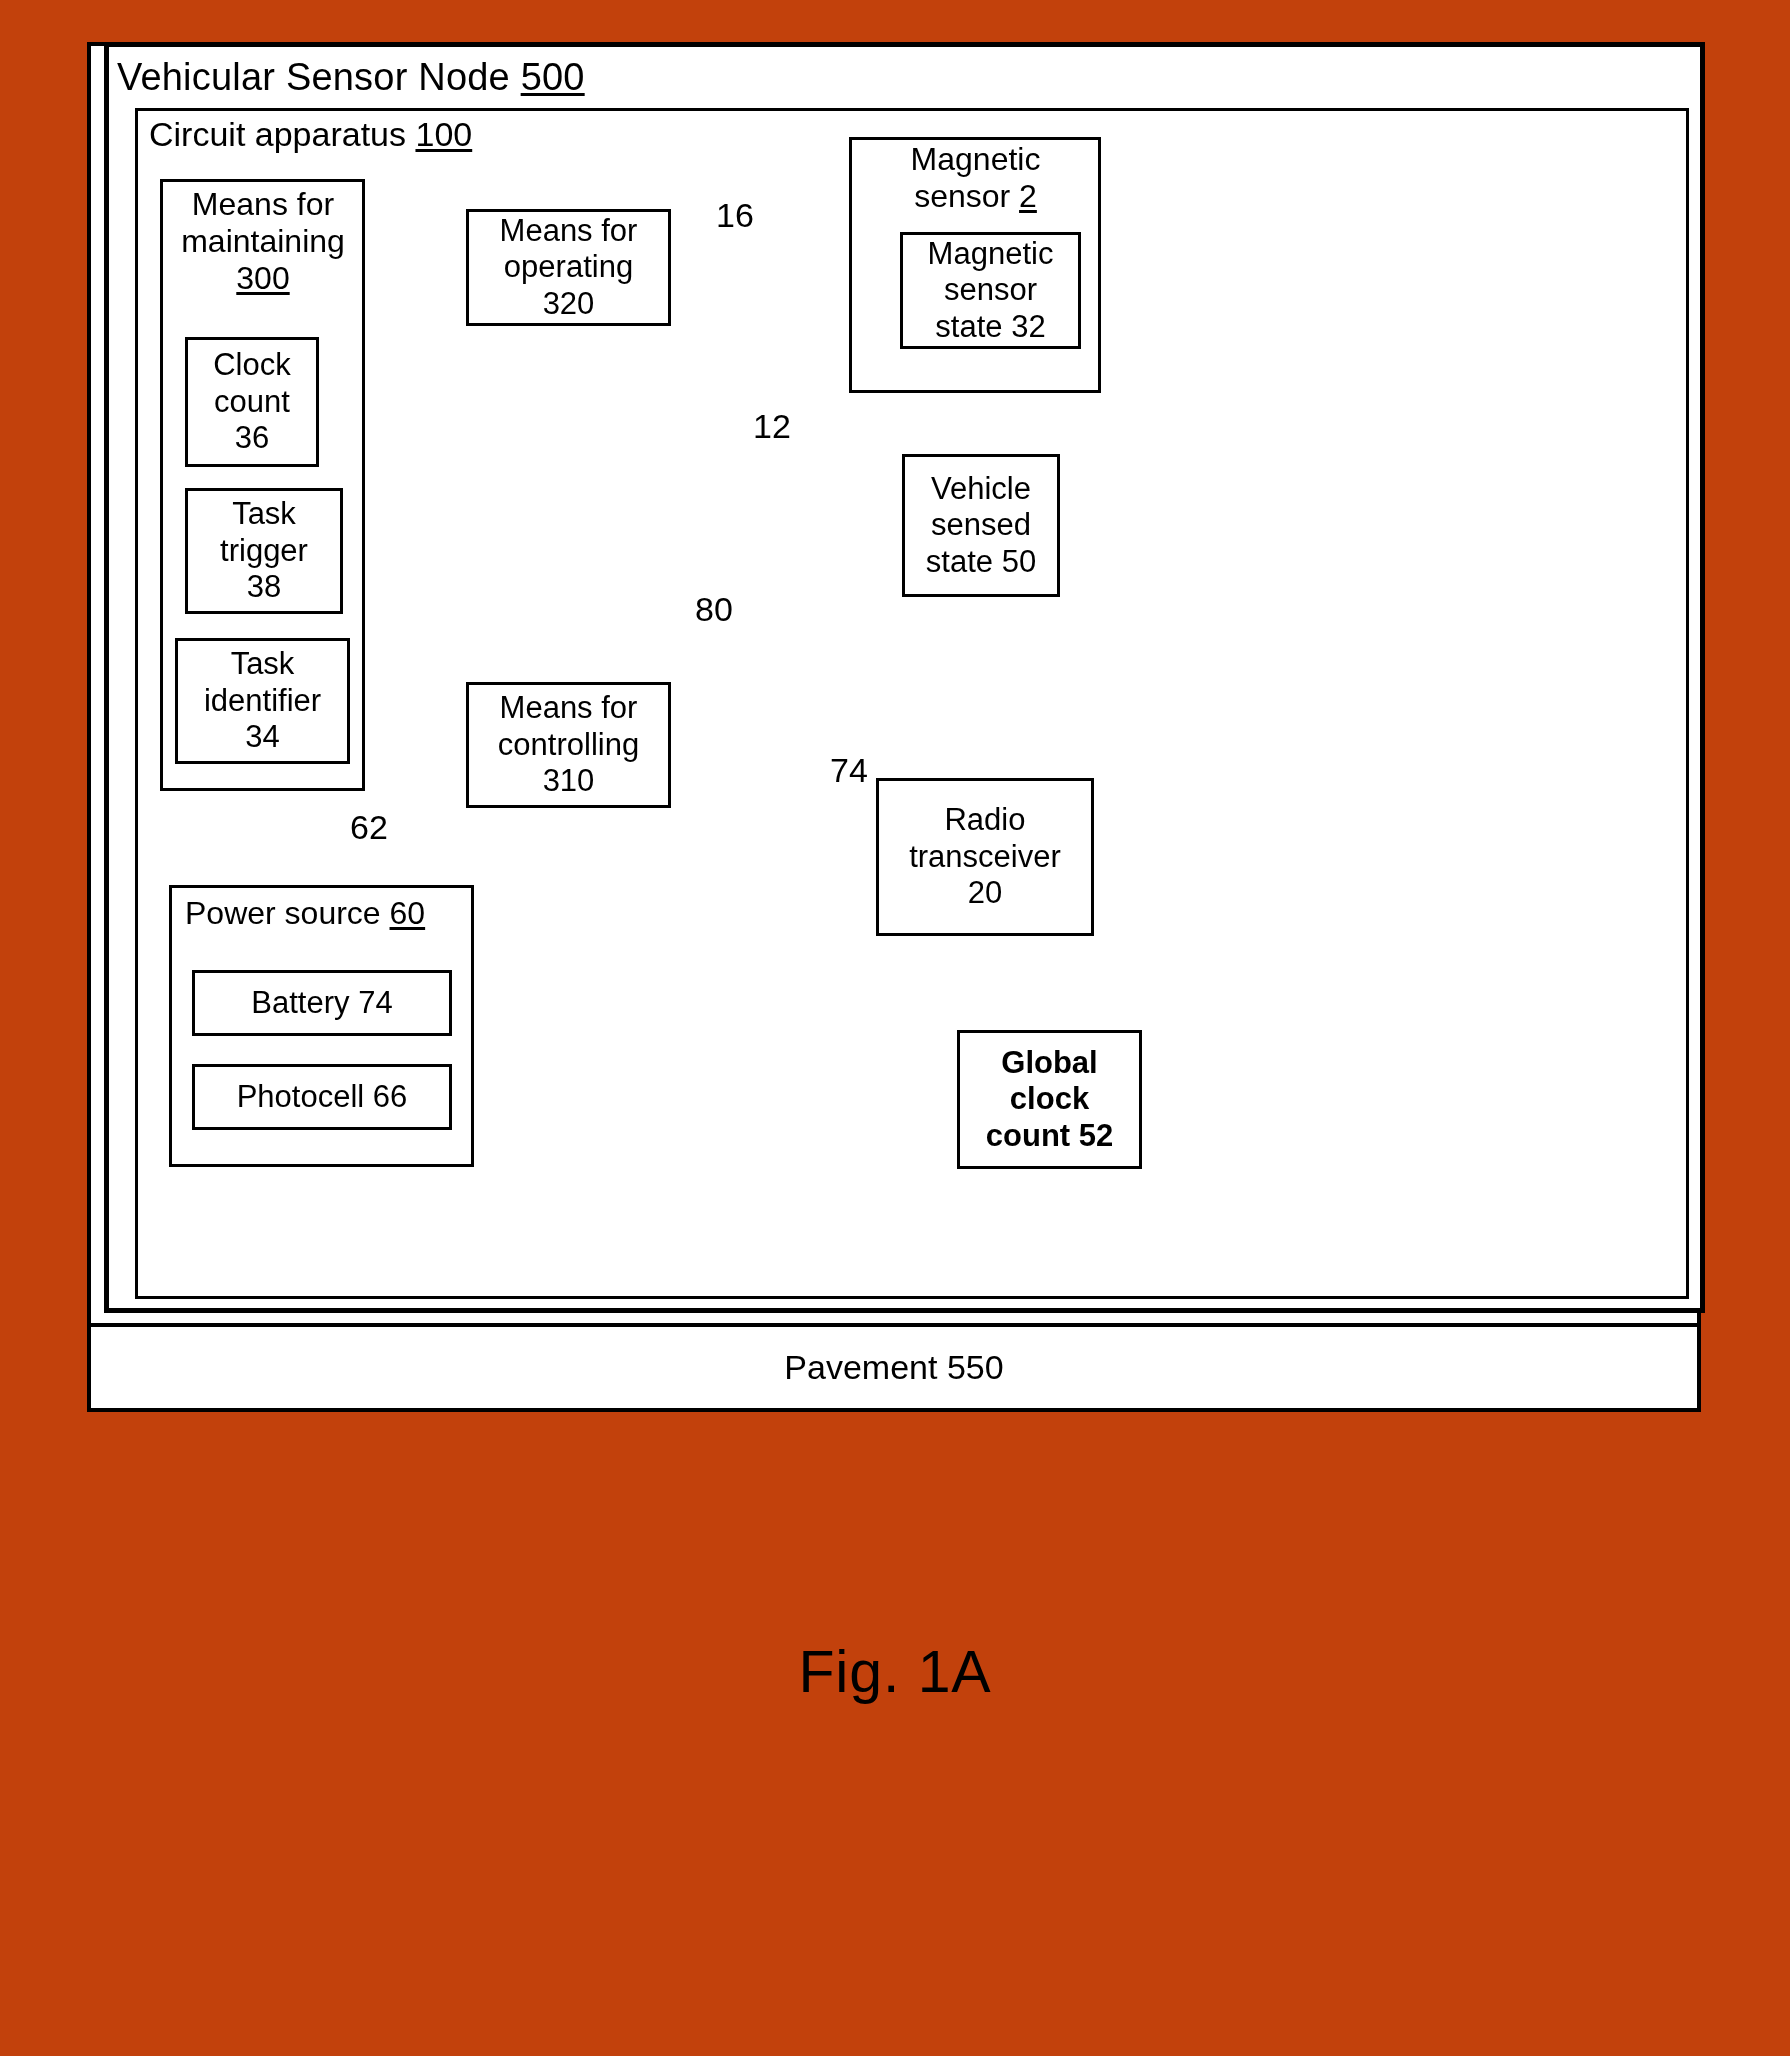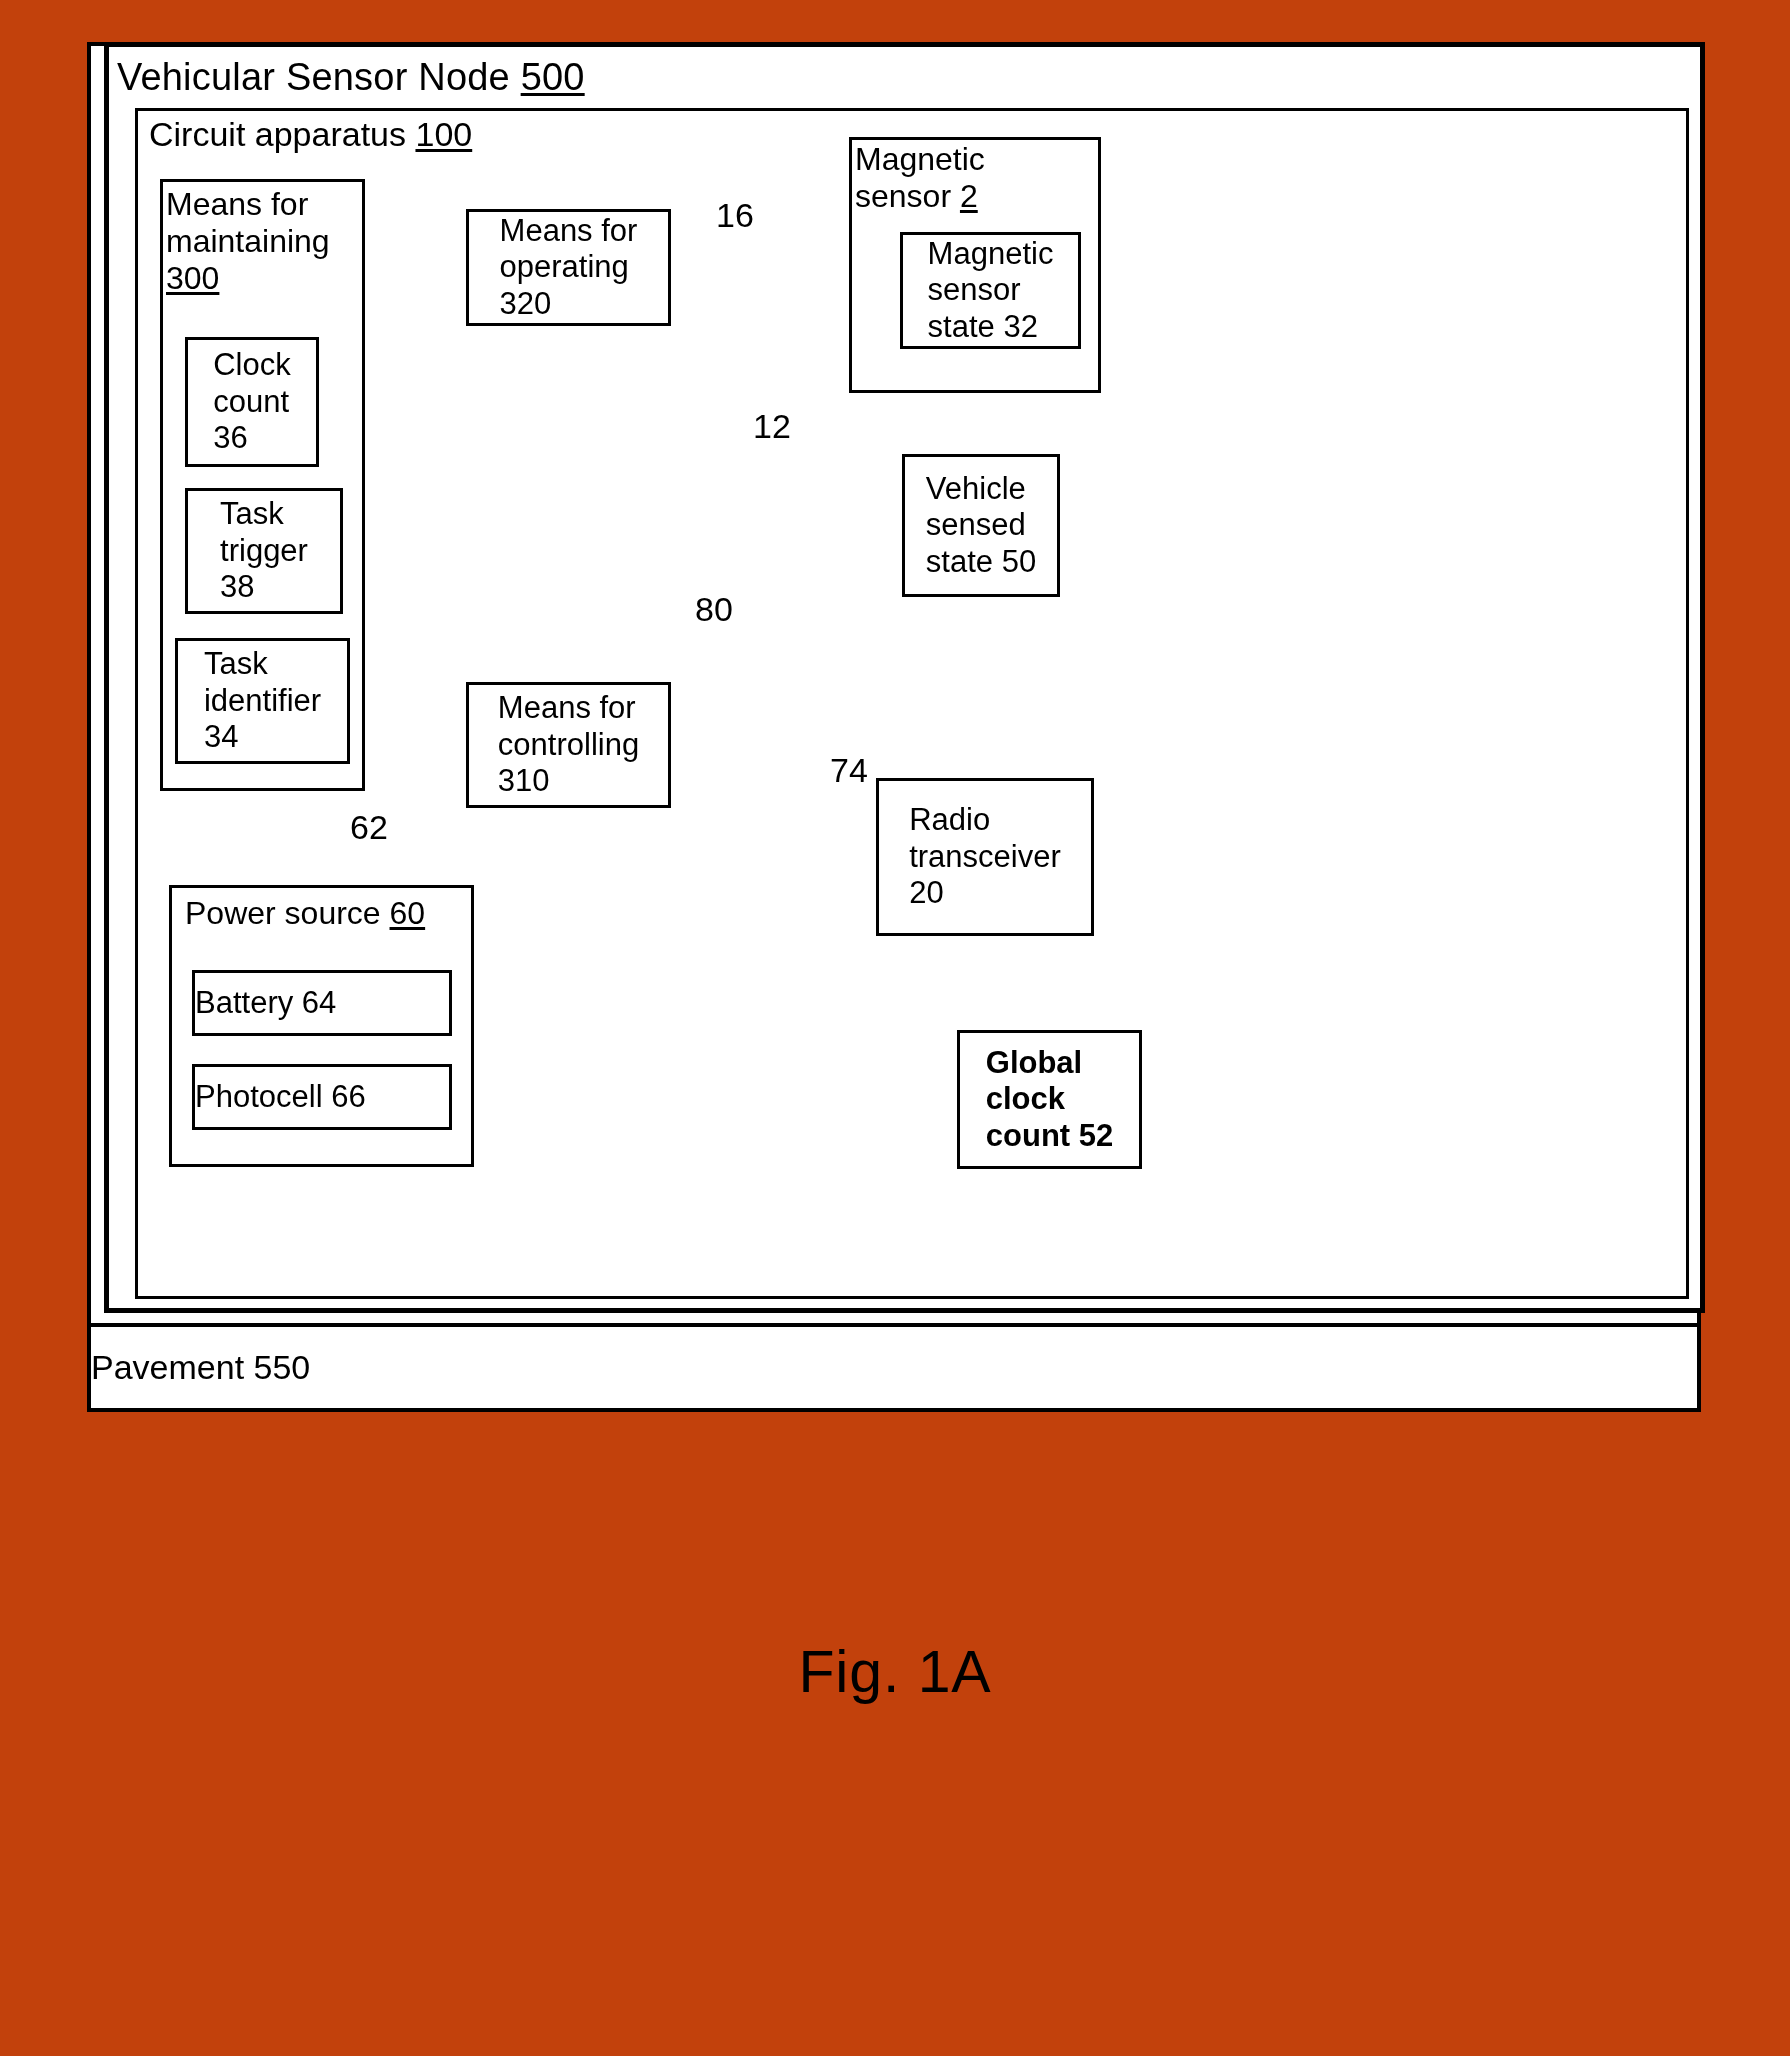--- a/index.html
+++ b/index.html
@@ -25,21 +25,21 @@
     box-sizing:border-box;
     display:flex;
     align-items:center;
     justify-content:center;
     text-align:center;
     line-height:1.18;
   }
   .lbl{
     display:block;
     width:100%;
-    text-align:left;
+    text-align:center;
   }
   .u{ text-decoration:underline; text-underline-offset:2.8px;}
 
   
   #node{
     left:104px; top:42px; width:1601px; height:1271px;
     border-width:5.6px;
   }
   #nodeTitle{
     position:absolute; left:117px; top:56px;
@@ -277,21 +277,21 @@
       <span class="lbl">count 52</span>
     </span>
   </div>
 
   <div class="box" id="powerSource"></div>
   <div id="psTitle">
     <span>Power source </span><span class="u">60</span>
   </div>
 
   <div class="box" id="battery">
-    <span class="lbl">Battery 64</span>
+    <span class="lbl">Battery 74</span>
   </div>
 
   <div class="box" id="photocell">
     <span class="lbl">Photocell 66</span>
   </div>
 
   <div class="box" id="pavement">
     <span class="lbl">Pavement 550</span>
   </div>
 

